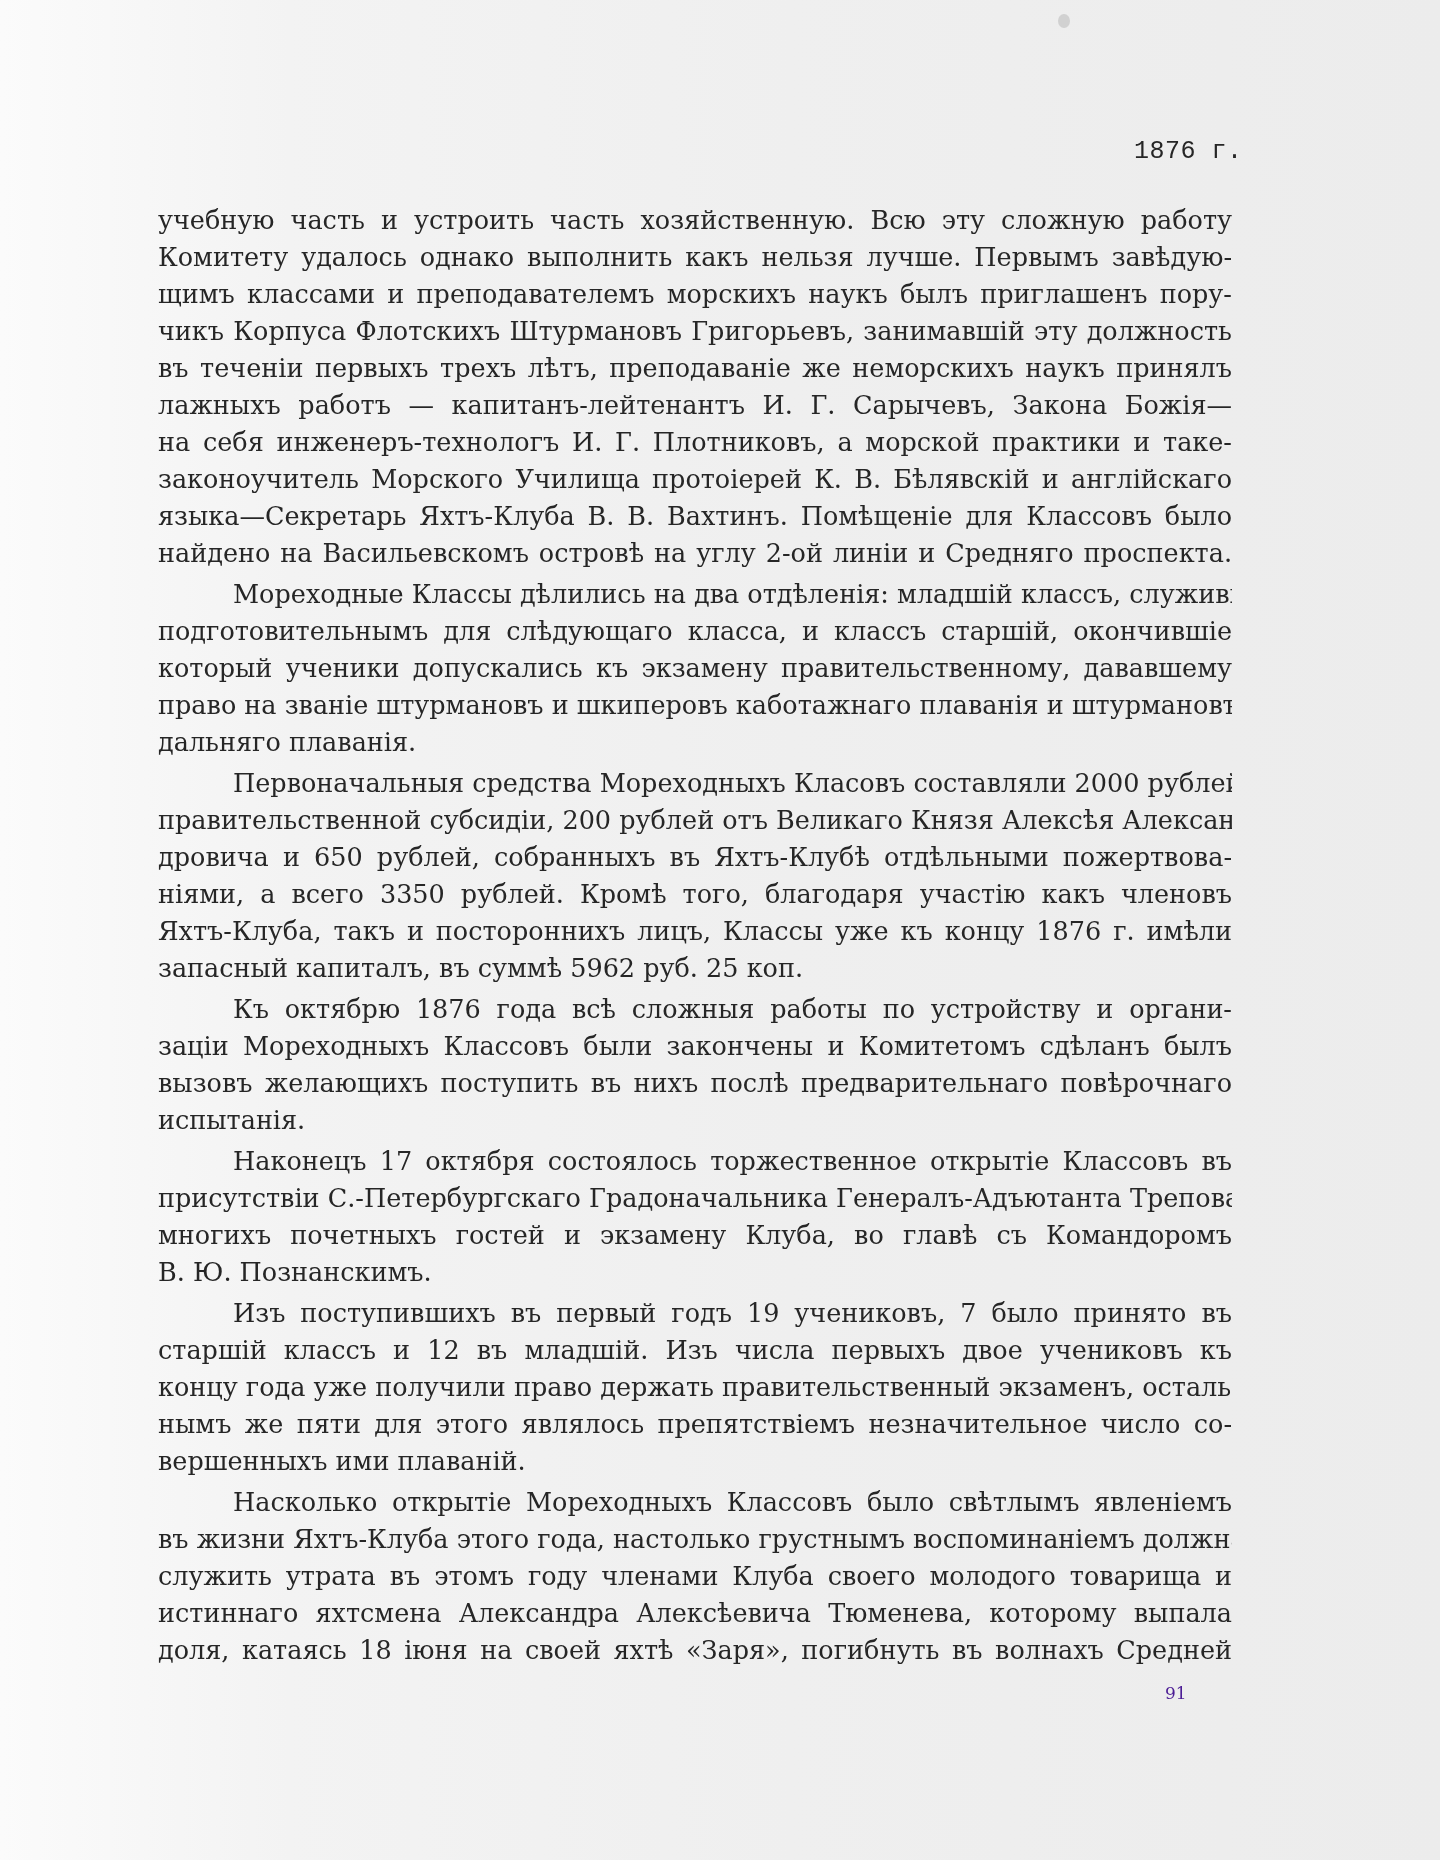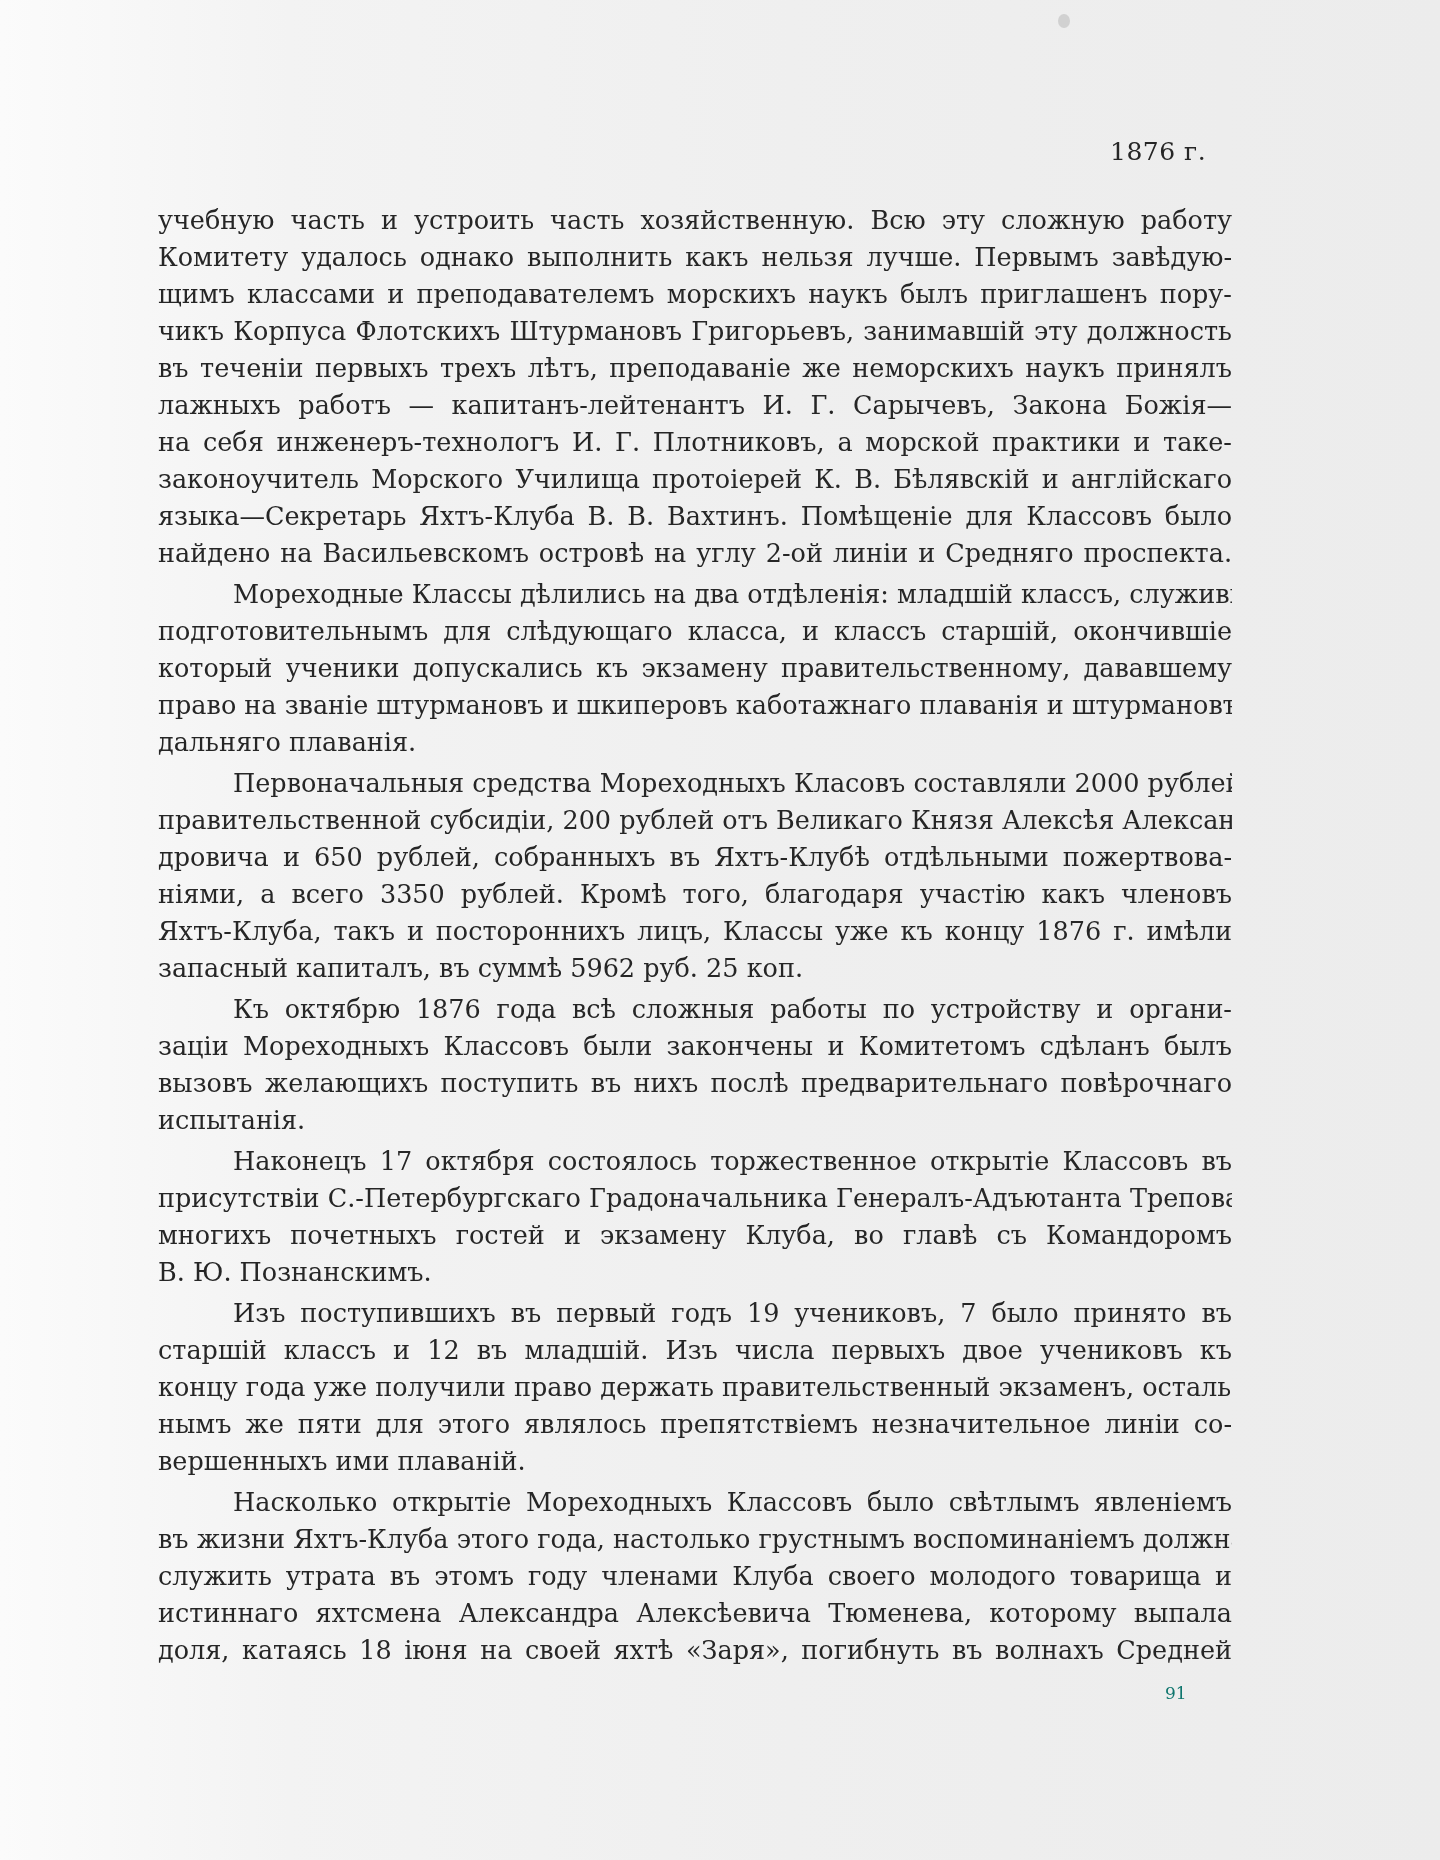--- a/index.html
+++ b/index.html
@@ -20,25 +20,26 @@
       left: 1058px;
       top: 14px;
       width: 12px;
       height: 14px;
       border-radius: 50%;
       background: #c9c9c9;
       opacity: 0.8;
     }
     .running-head {
       position: absolute;
-      left: 1110px;
+      left: 1134px;
       top: 137px;
       font-size: 25px;
       letter-spacing: 0.5px;
       white-space: nowrap;
+      font-family: Liberation Mono, monospace;
     }
     .body-text {
       position: absolute;
       left: 158px;
       top: 202px;
       width: 1074px;
     }
     .para {
       margin: 0 0 4px 0;
     }
@@ -58,21 +59,21 @@
     .line.last {
       text-align: center;
       text-align-last: left;
     }
     .folio {
       position: absolute;
       left: 1165px;
       top: 1683px;
       font-size: 17px;
       font-family: "DejaVu Serif", serif;
-      color: #0f766e;
+      color: #4c1d95;
     }
   </style>
 </head>
 <body>
 
 <div class="speck"></div>
 
 <div class="running-head">1876 г.</div>
 
 <div class="body-text">
@@ -117,21 +118,21 @@
     <span class="line first">Наконецъ 17 октября состоялось торжественное открытіе Классовъ въ</span>
     <span class="line">присутствіи С.-Петербургскаго Градоначальника Генералъ-Адъютанта Трепова,</span>
     <span class="line">многихъ почетныхъ гостей и экзамену Клуба, во главѣ съ Командоромъ</span>
     <span class="line last">В. Ю. Познанскимъ.</span>
   </div>
 
   <div class="para">
     <span class="line first">Изъ поступившихъ въ первый годъ 19 учениковъ, 7 было принято въ</span>
     <span class="line">старшій классъ и 12 въ младшій. Изъ числа первыхъ двое учениковъ къ</span>
     <span class="line">концу года уже получили право держать правительственный экзаменъ, осталь-</span>
-    <span class="line">нымъ же пяти для этого являлось препятствіемъ незначительное линіи со-</span>
+    <span class="line">нымъ же пяти для этого являлось препятствіемъ незначительное число со-</span>
     <span class="line last">вершенныхъ ими плаваній.</span>
   </div>
 
   <div class="para">
     <span class="line first">Насколько открытіе Мореходныхъ Классовъ было свѣтлымъ явленіемъ</span>
     <span class="line">въ жизни Яхтъ-Клуба этого года, настолько грустнымъ воспоминаніемъ должна</span>
     <span class="line">служить утрата въ этомъ году членами Клуба своего молодого товарища и</span>
     <span class="line">истиннаго яхтсмена Александра Алексѣевича Тюменева, которому выпала</span>
     <span class="line">доля, катаясь 18 іюня на своей яхтѣ «Заря», погибнуть въ волнахъ Средней</span>
   </div>

